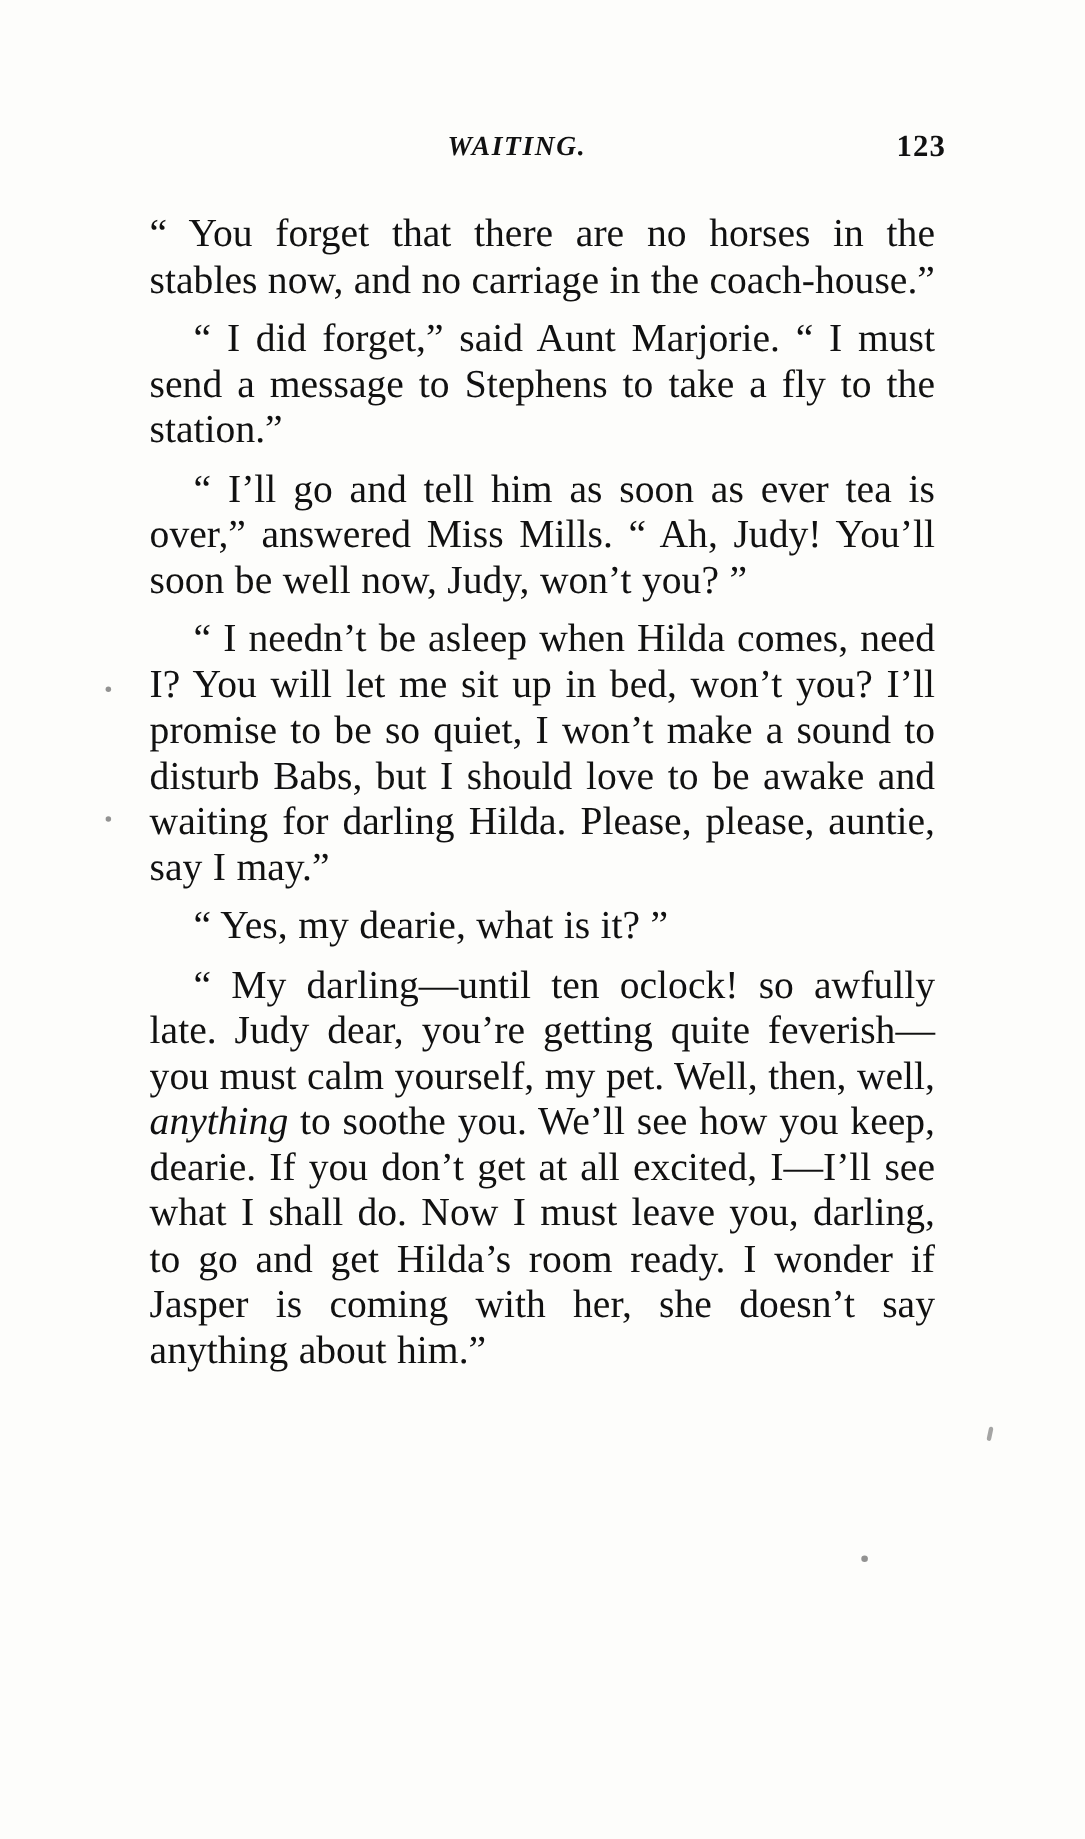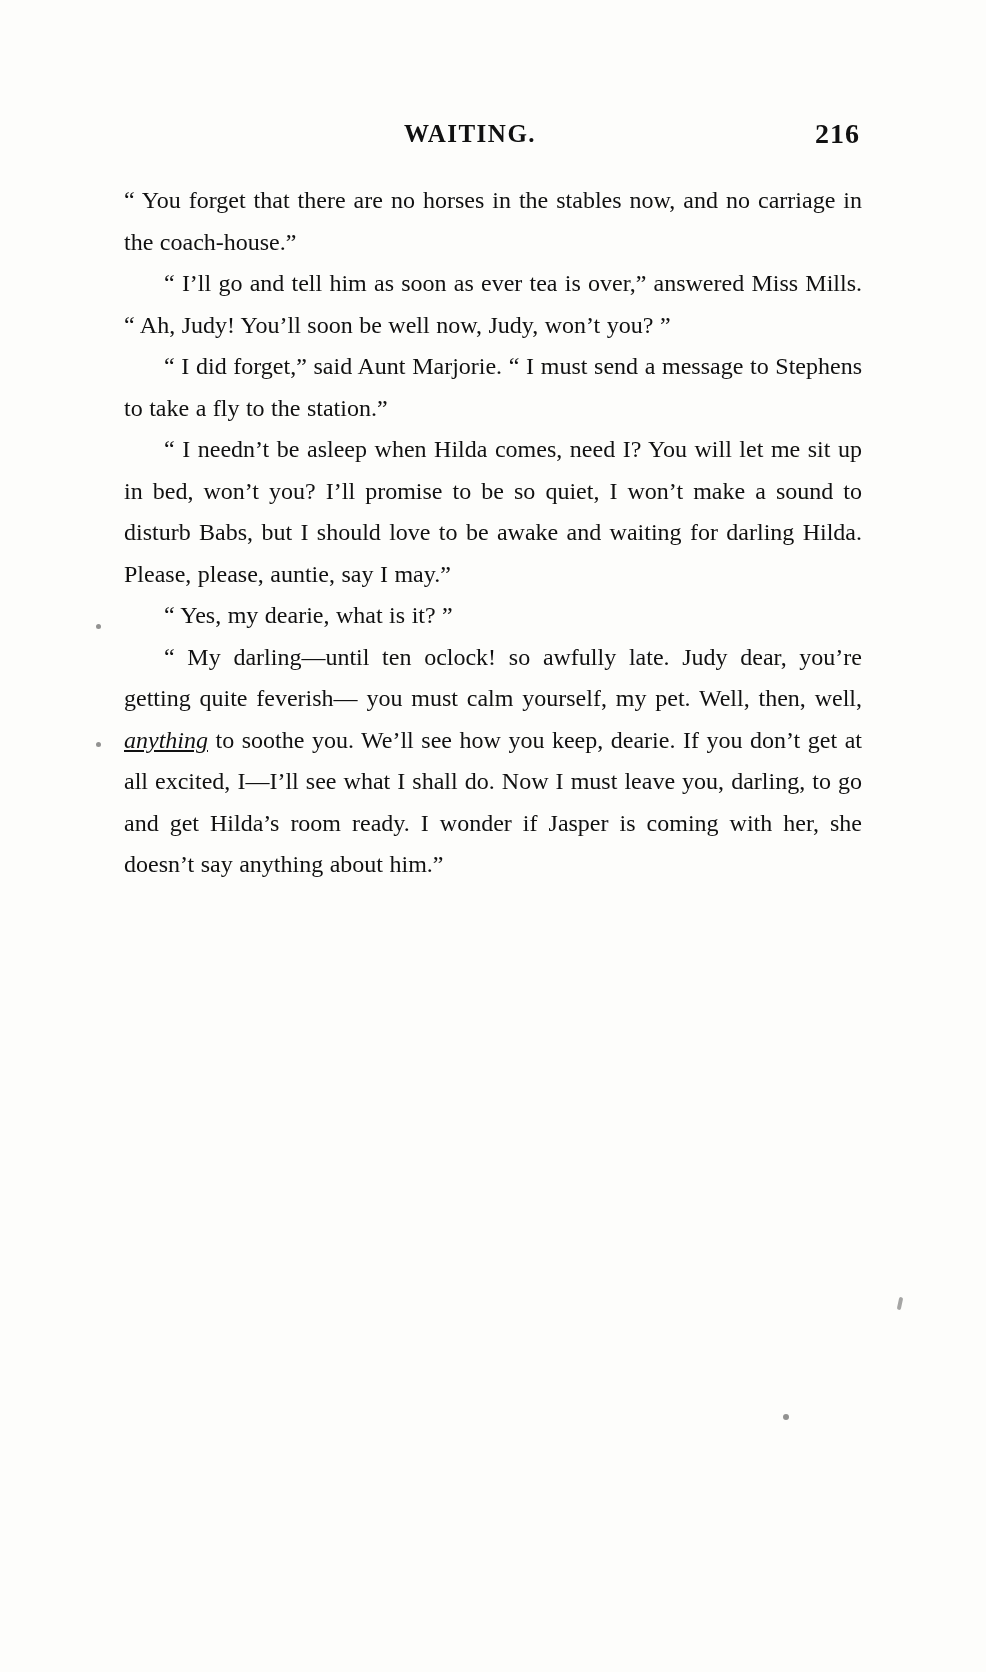--- a/index.html
+++ b/index.html
@@ -28,20 +28,21 @@
     top: 120px;
     width: 735px;
     height: 40px;
   }
   .running-title {
     position: absolute;
     left: 0;
     top: 0;
     width: 690px;
     text-align: center;
+    font-style: italic;
     font-weight: bold;
     font-size: 25px;
     letter-spacing: 1.5px;
     color: #111;
   }
   .folio {
     position: absolute;
     right: 0;
     top: -2px;
     font-size: 28px;
@@ -49,62 +50,61 @@
     letter-spacing: 1px;
     color: #111;
   }
   .body-text {
     position: absolute;
     left: 124px;
     top: 180px;
     width: 738px;
   }
   p.para {
-    margin: 0;
-    font-size: 24px;
+    margin: 12px;
+    font-size: 36px;
     line-height: 41.5px;
     text-align: justify;
     text-justify: inter-word;
     text-indent: 40px;
     color: #111;
     word-spacing: 0.5px;
   }
   p.para.first {
     text-indent: 0;
   }
   .ital {
     font-style: italic;
-    text-decoration: underline;
   }
   
   .speck {
     position: absolute;
     background: #3a3a3a;
     border-radius: 50%;
     opacity: 0.55;
   }
   .speck.s1 { left: 96px;  top: 624px; width: 5px; height: 5px; }
   .speck.s2 { left: 96px;  top: 742px; width: 5px; height: 5px; }
   .speck.s3 { left: 783px; top: 1414px; width: 6px; height: 6px; }
   .speck.s4 { left: 898px; top: 1297px; width: 4px; height: 13px; opacity: .45; border-radius: 2px; transform: rotate(12deg); }
 </style>
 </head>
 <body>
 
 <div class="page">
 
   <div class="header">
     <div class="running-title">WAITING.</div>
-    <div class="folio">216</div>
+    <div class="folio">123</div>
   </div>
 
   <div class="body-text">
     <p class="para first">“ You forget that there are no horses in the stables now, and no carriage in the coach-house.”</p>
+    <p class="para">“ I did forget,” said Aunt Marjorie. “ I must send a message to Stephens to take a fly to the station.”</p>
     <p class="para">“ I’ll go and tell him as soon as ever tea is over,” answered Miss Mills. “ Ah, Judy! You’ll soon be well now, Judy, won’t you? ”</p>
-    <p class="para">“ I did forget,” said Aunt Marjorie. “ I must send a message to Stephens to take a fly to the station.”</p>
     <p class="para">“ I needn’t be asleep when Hilda comes, need I? You will let me sit up in bed, won’t you? I’ll promise to be so quiet, I won’t make a sound to disturb Babs, but I should love to be awake and waiting for darling Hilda. Please, please, auntie, say I may.”</p>
     <p class="para">“ Yes, my dearie, what is it? ”</p>
     <p class="para"><span>“ My darling—until ten oclock! so awfully late. Judy dear, you’re getting quite feverish— you must calm yourself, my pet. Well, then, well, </span><span class="ital">anything</span><span> to soothe you. We’ll see how you keep, dearie. If you don’t get at all excited, I—I’ll see what I shall do. Now I must leave you, darling, to go and get Hilda’s room ready. I wonder if Jasper is coming with her, she doesn’t say anything about him.”</span></p>
   </div>
 
   <div class="speck s1"></div>
   <div class="speck s2"></div>
   <div class="speck s3"></div>
   <div class="speck s4"></div>
 </div>

